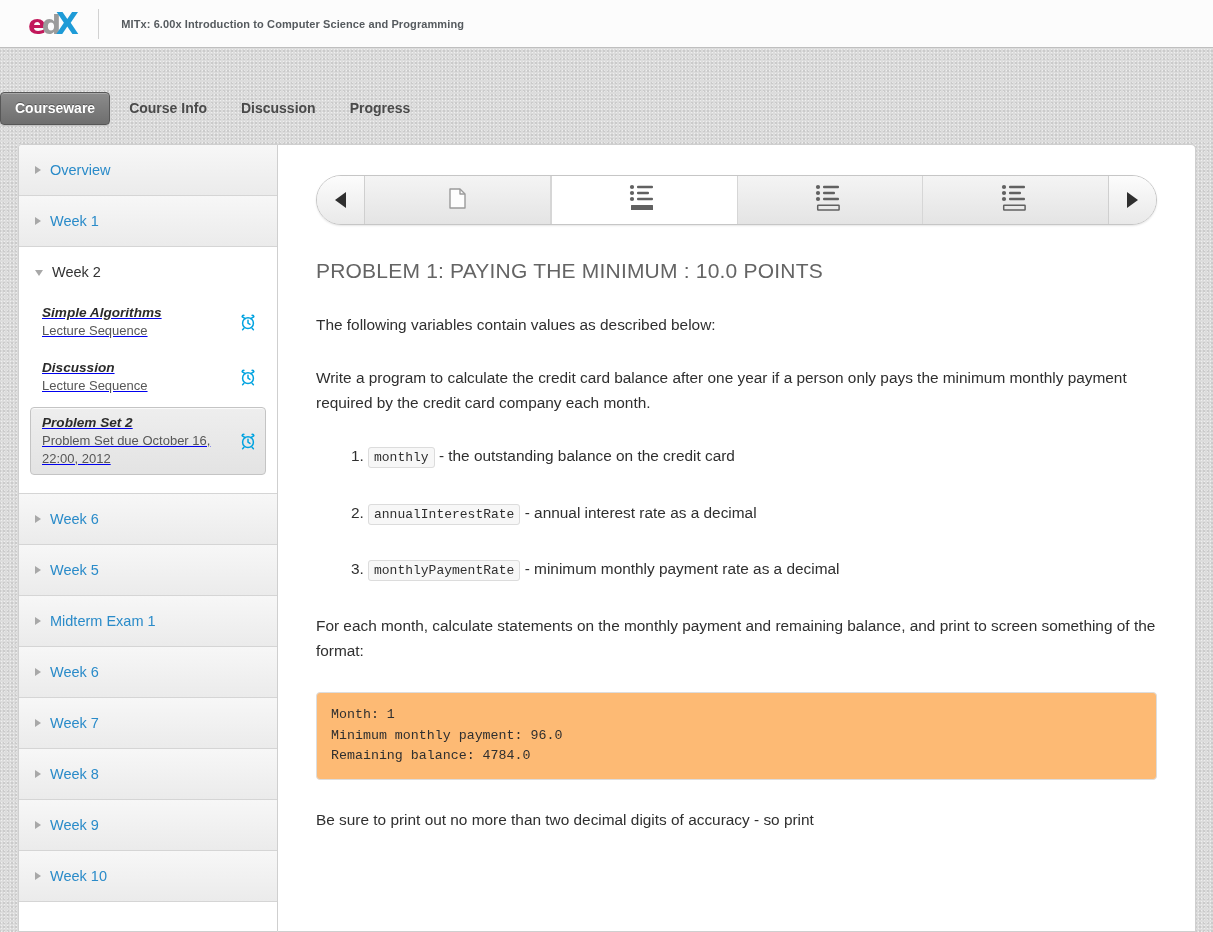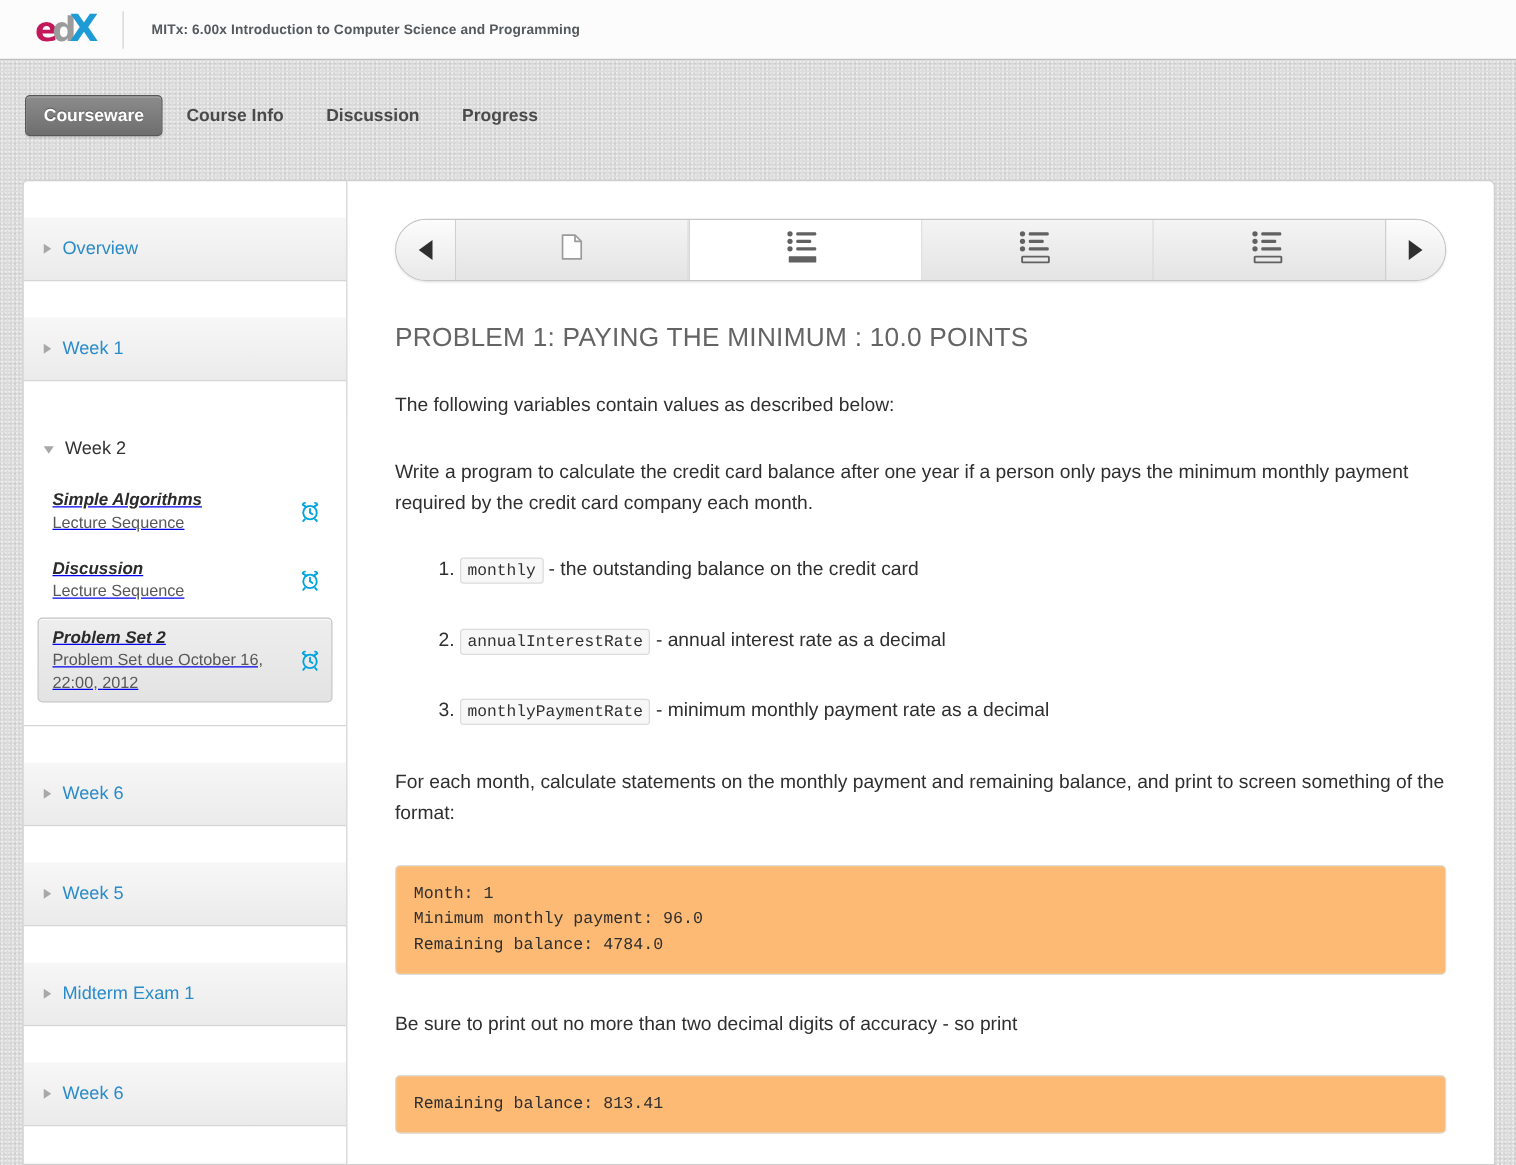--- a/index.html
+++ b/index.html
@@ -53,24 +53,23 @@
     margin-left: 22px;
     font-size: 11px;
     font-weight: bold;
     color: #555a5e;
     letter-spacing: .1px;
     white-space: nowrap;
   }
 
   
   .nav-tabs {
-    position: absolute; left: 0; top: 32px;
+    position: absolute; left: 0; top: 48px;
     width: 1213px; height: 100px;
     display: flex; align-items: flex-end;
-    padding-left: 20px;
     padding-bottom: 23px;
   }
   .nav-tab {
     font-size: 14px;
     font-weight: bold;
     color: #4a4a4a;
     padding: 8px 15px 9px;
     margin-right: 4px;
     text-decoration: none;
     white-space: nowrap;
@@ -107,21 +106,20 @@
   .chapter.collapsed {
     background: linear-gradient(to bottom, #f7f7f7 0%, #ebebeb 100%);
   }
   .chapter.expanded { background: #ffffff; }
   .chapter-head {
     display: flex; align-items: center;
     height: 50px;
     padding-left: 16px;
     font-size: 14.5px;
     cursor: pointer;
-    margin-top: 29px;
   }
   .chapter.collapsed .chapter-head { color: #2a8bc9; }
   .chapter.expanded  .chapter-head { color: #333333; }
   .tri {
     width: 0; height: 0; margin-right: 9px;
     border-style: solid;
     flex: 0 0 auto;
   }
   .tri.right {
     border-width: 4.5px 0 4.5px 6px;
@@ -515,17 +513,16 @@
       </ol>
 
       <p class="para">For each month, calculate statements on the monthly payment and remaining balance, and print to screen something of the format:</p>
 
       <pre class="codeblock">Month: 1
 Minimum monthly payment: 96.0
 Remaining balance: 4784.0</pre>
 
       <p class="para">Be sure to print out no more than two decimal digits of accuracy - so print</p>
 
-      <pre class="codeblock">Remaining balance: 813.41</pre>
 
     </div>
   </div>
 </div>
 
 </body></html>

